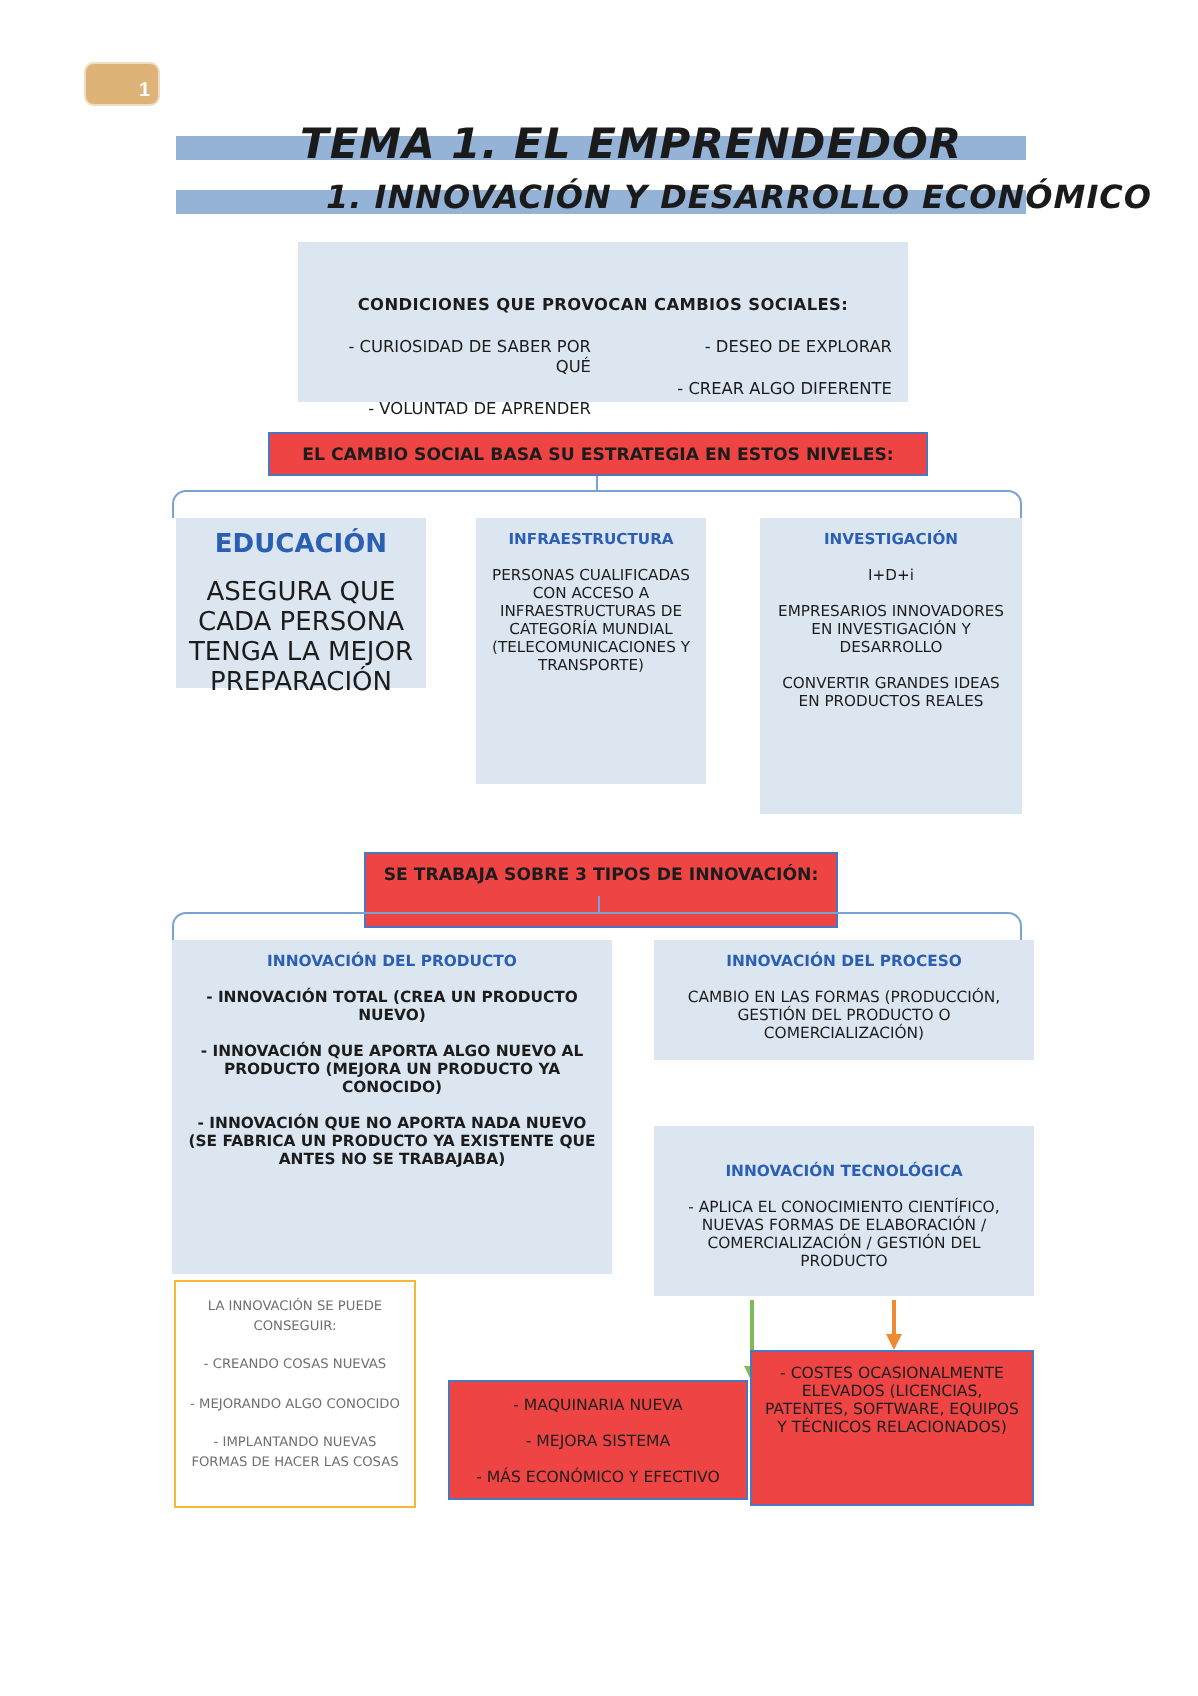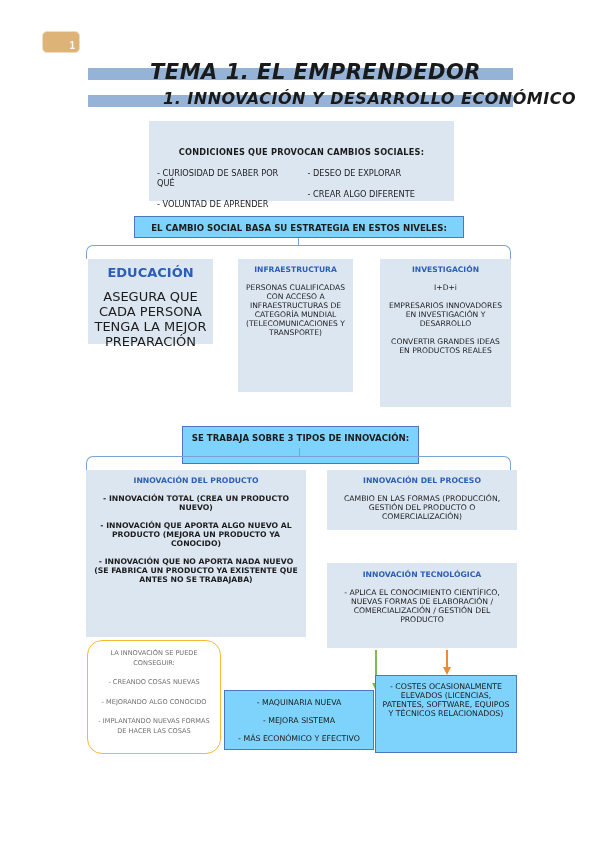--- a/index.html
+++ b/index.html
@@ -78,21 +78,21 @@
     position: absolute;
     box-sizing: border-box;
     text-align: center;
     color: #1c1c1c;
     font-family: "DejaVu Sans", sans-serif;
   }
   .box.fill {
     background: #dce6f1;
   }
   .box.outline-blue {
-    background: #7dd3fc;
+    background: #ef4444;
     border: 1.5px solid #4a77c0;
   }
   .box.outline-yellow {
     background: #ffffff;
     border: 1.6px solid #f5b936;
   }
   .box-title {
     color: #2b5fb4;
     font-weight: bold;
     display: block;
@@ -116,21 +116,21 @@
     margin-bottom: 11px;
   }
   #cond-box .cond-grid {
     display: flex;
     padding: 0 8px;
   }
   #cond-box .cond-col {
     flex: 1;
     text-align: left;
   }
-  #cond-box .cond-col .box-line { margin-bottom: 11px; }
+  #cond-box .cond-col .box-line { margin-bottom: 11px; text-align: right; }
   #cond-box .cond-col.right { padding-left: 12px; }
 
   #niveles-box {
     left: 134px; top: 216px; width: 330px; height: 22px;
     font-size: 8.6px; font-weight: bold;
     line-height: 22px;
   }
 
   #educacion-box {
     left: 88px; top: 259px; width: 125px; height: 85px;
@@ -156,28 +156,27 @@
   #prod-box {
     left: 86px; top: 470px; width: 220px; height: 167px;
     font-size: 7.7px; padding: 6px 6px 0;
   }
   #proc-box {
     left: 327px; top: 470px; width: 190px; height: 60px;
     font-size: 7.7px; padding: 6px 6px 0;
   }
   #tecno-box {
     left: 327px; top: 563px; width: 190px; height: 85px;
-    font-size: 7.7px; padding: 7px 6px 0;
+    font-size: 7.7px; padding: 18px 6px 0;
   }
 
   #yellow-box {
-    left: 87px; top: 640px; width: 134px; height: 114px;
+    left: 87px; top: 640px; width: 121px; height: 114px;
     font-size: 6.6px; padding: 7px 5px 0;
     line-height: 1.55;
-    border-radius: 15px;
   }
   #maq-box {
     left: 224px; top: 690px; width: 150px; height: 60px;
     font-size: 7.8px; padding-top: 7px;
   }
   #costes-box {
     left: 375px; top: 675px; width: 142px; height: 78px;
     font-size: 7.8px; padding: 6px 5px 0;
   }
 

